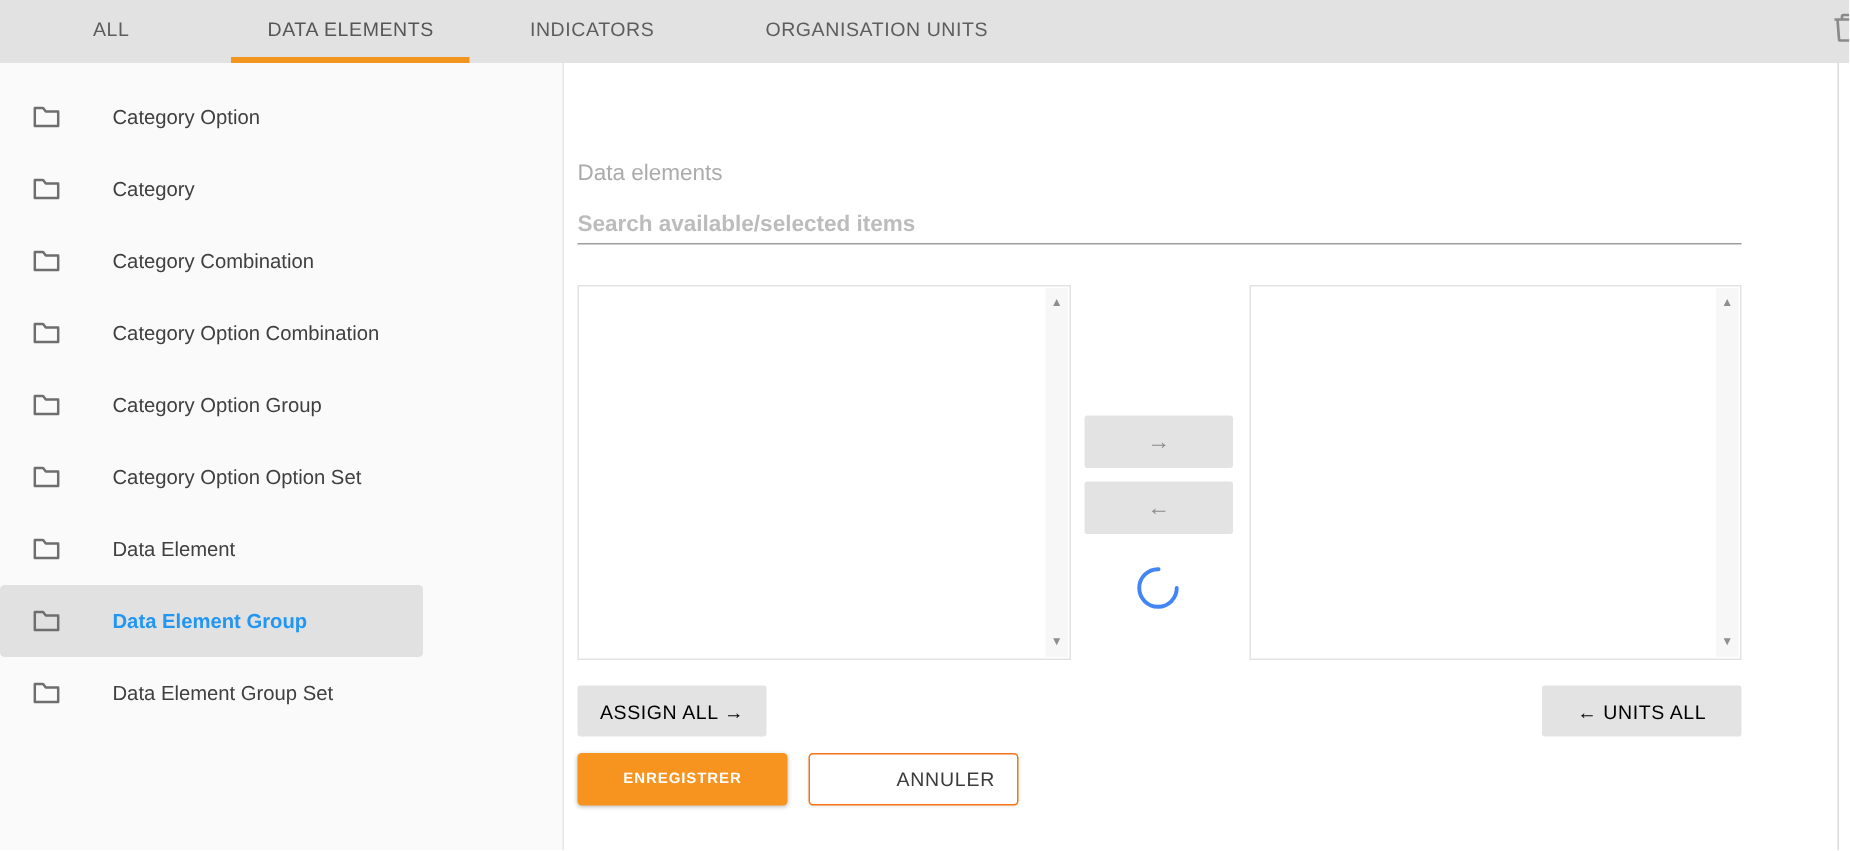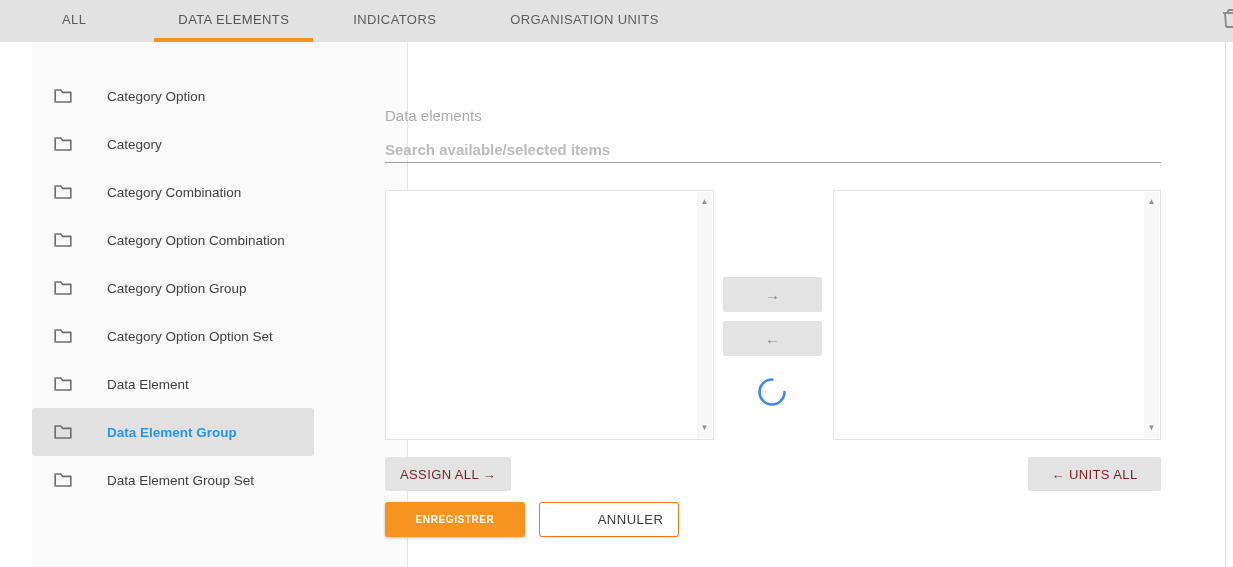--- a/index.html
+++ b/index.html
@@ -13,21 +13,21 @@
   .tab:nth-child(1){ margin-left:38px; }
   .tab:nth-child(2){ margin-left:44px; }
   .tab:nth-child(3){ margin-left:16px; }
   .tab:nth-child(4){ margin-left:26px; }
   .tab.active { border-bottom-color:#f2951f; color:#555; }
 
   .trash-clip { position:absolute; left:1219px; top:5px; width:14px; height:30px; overflow:hidden; }
   .trash-clip svg { position:absolute; left:0; top:0; }
 
   
-  .sidebar { position:absolute; left:0; top:42px; width:376px; height:525px; background:#fafafa; border-right:1px solid #e6e6e6; padding-top:30px;margin-left:32px; }
+  .sidebar { position:absolute; left:0; top:42px; width:376px; height:525px; background:#fafafa; border-right:1px solid #e6e6e6; padding-top:12px; }
   .side-item { position:relative; width:282px; height:48px; cursor:pointer; }
   .side-item .fico { position:absolute; left:20px; top:13px; width:22px; height:22px; }
   .side-item .slabel { position:absolute; left:75px; top:50%; transform:translateY(-50%); font-size:13.5px; color:#404040; }
   .side-item.selected { background:#e1e1e1; border-radius:3px; }
   .side-item.selected .slabel { color:#2196f3; font-weight:bold; }
 
   
   .txt-input { position:absolute; left:385px; width:776px; height:27px; border:none; border-bottom:1px solid #9e9e9e; background:transparent; font-family:"Liberation Sans",sans-serif; font-size:15px; color:#555; outline:none; }
   .txt-input::placeholder { color:#bcbcbc; opacity:1; }
   #code-input { top:53px; }
@@ -43,21 +43,21 @@
   .sbar .up { top:2px; } .sbar .dn { bottom:2px; }
 
   .mv-btn { position:absolute; left:723px; width:99px; height:35px; background:#e3e3e3; border:none; border-radius:2px; color:#8a8a8a; font-size:15px; cursor:pointer; font-family:"Liberation Sans",sans-serif; }
   #move-right-btn { top:277px; }
   #move-left-btn  { top:321px; }
 
   .spinner { position:absolute; left:757px; top:377px; width:30px; height:30px; animation:spin 1.2s linear infinite; transform-origin:50% 50%; }
   @keyframes spin { to { transform:rotate(360deg); } }
 
   
-  .bulk-btn { position:absolute; top:457px; height:34px; background:#e3e3e3; border:none; border-radius:2px; color:#7f1d1d; font-size:13px; letter-spacing:.4px; cursor:pointer; font-family:"Liberation Sans",sans-serif; white-space:nowrap; }
+  .bulk-btn { position:absolute; top:457px; height:34px; background:#e3e3e3; border:none; border-radius:2px; color:#000000; font-size:13px; letter-spacing:.4px; cursor:pointer; font-family:"Liberation Sans",sans-serif; white-space:nowrap; }
   #assign-all-btn { left:385px; width:126px; }
   #remove-all-btn { left:1028px; width:133px; }
 
   #save-btn { position:absolute; left:385px; top:502px; width:140px; height:35px; background:#f7941f; border:none; border-radius:3px; color:#fff; font-size:10px; font-weight:bold; letter-spacing:.6px; box-shadow:0 1px 3px rgba(0,0,0,.25); cursor:pointer; font-family:"Liberation Sans",sans-serif; }
   #cancel-btn { position:absolute; left:539px; top:502px; width:140px; height:35px; background:#fff; border:1px solid #f97316; border-radius:3px; color:#3c3c3c; font-size:13px; letter-spacing:.5px; box-shadow:0 1px 2px rgba(0,0,0,.08); cursor:pointer; font-family:"Liberation Sans",sans-serif;padding-left:43px; }
 
   
   .page-scroll { position:absolute; left:1225px; top:42px; width:8px; height:525px; background:#fff; border-left:1px solid #dcdcdc; }
 </style>
 </head>

